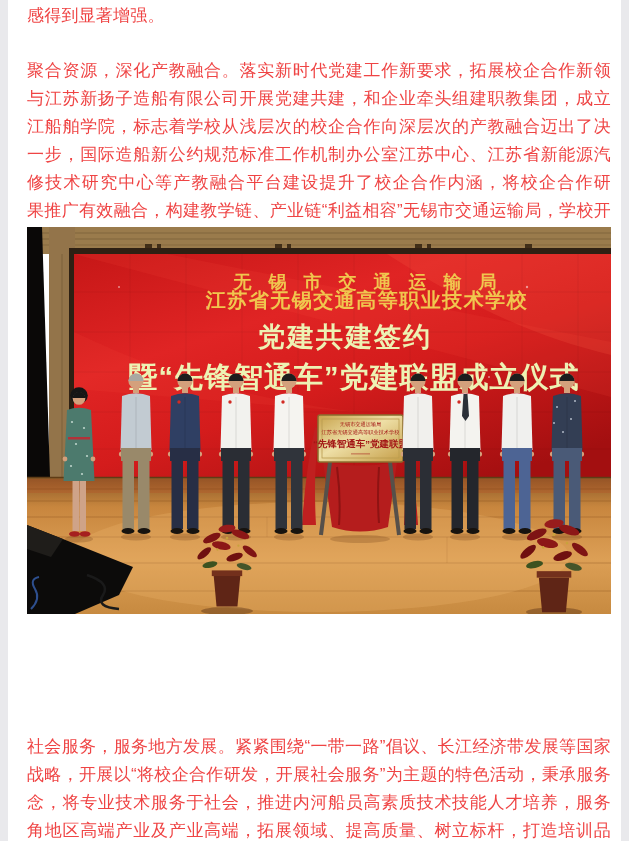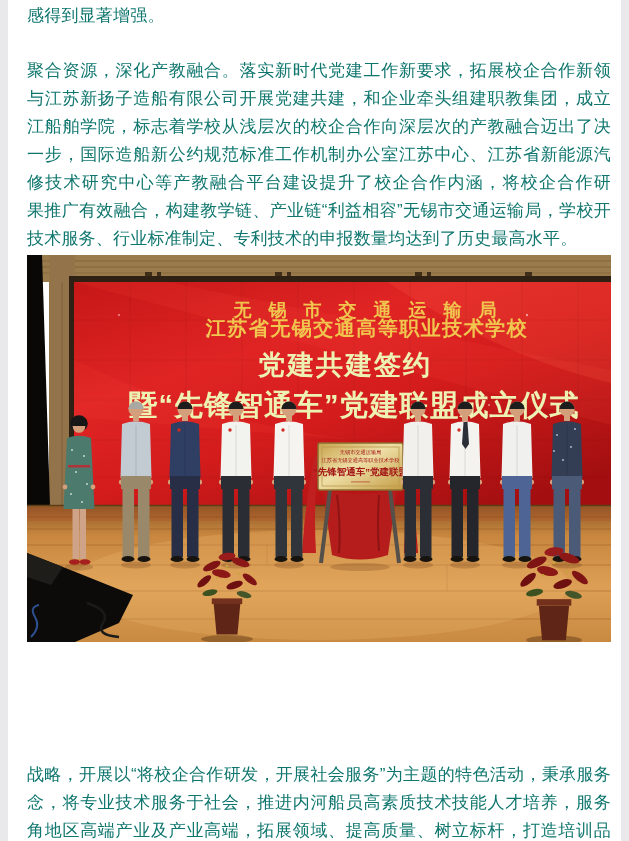--- a/index.html
+++ b/index.html
@@ -7,21 +7,21 @@
     width:629px;height:841px;overflow:hidden;
     background:#e9e9ec;
     font-family:"Liberation Sans","DejaVu Sans",sans-serif;
   }
   .page{
     margin:0 8px;width:613px;height:841px;background:#ffffff;
     box-sizing:border-box;padding:2px 10px 0 19px;
   }
   .para{margin:0;}
   .para .ln{
-    font-size:17px;line-height:28px;color:#0f766e;
+    font-size:17px;line-height:28px;color:#ef4444;
     white-space:nowrap;letter-spacing:0.2px;
   }
   .para .ln.j{ text-align:justify; text-align-last:justify; white-space:normal; height:28px; overflow:hidden;}
   .gap-after{margin-bottom:27px;}
   .gap-after-sm{margin-bottom:22px;}
   figure.photo{margin:2px 0 0 0;width:584px;height:484px;line-height:0;}
   svg text{font-family:"Liberation Sans","DejaVu Sans",sans-serif;}
   
   .shirt{fill:var(--shirt,#f3f2ef);} .pants{fill:var(--pants,#2c2f36);}
   .hairc{fill:var(--hair,#1d1d1d);} .skin{fill:#d4a07c;}
@@ -43,21 +43,20 @@
     <div class="ln">感得到显著增强。</div>
   </div>
 
   <div class="para">
     <div class="ln j">聚合资源，深化产教融合。落实新时代党建工作新要求，拓展校企合作新领域。</div>
     <div class="ln j">与江苏新扬子造船有限公司开展党建共建，和企业牵头组建职教集团，成立扬子</div>
     <div class="ln j">江船舶学院，标志着学校从浅层次的校企合作向深层次的产教融合迈出了决定性</div>
     <div class="ln j">一步，国际造船新公约规范标准工作机制办公室江苏中心、江苏省新能源汽车维</div>
     <div class="ln j">修技术研究中心等产教融合平台建设提升了校企合作内涵，将校企合作研发、成</div>
     <div class="ln j">果推广有效融合，构建教学链、产业链“利益相容”无锡市交通运输局，学校开展</div>
-    <div class="ln">技术服务、行业标准制定、专利技术的申报数量均达到了历史最高水平。</div>
   </div>
 
   <figure class="photo">
     <svg width="584" height="387" viewBox="0 0 584 387" xmlns="http://www.w3.org/2000/svg">
       <defs>
         <linearGradient id="screenG" x1="0" y1="0" x2="0.8" y2="1">
           <stop offset="0" stop-color="#c61717"></stop>
           <stop offset="0.35" stop-color="#e02424"></stop>
           <stop offset="0.6" stop-color="#d41c1c"></stop>
           <stop offset="1" stop-color="#a30f10"></stop>
@@ -296,18 +295,19 @@
       <g>
         <path d="M0,298 L36,312 L106,340 L92,368 L48,387 L0,387 Z" fill="#0c0b0a"></path>
         <path d="M0,298 L36,312 L24,330 L0,322 Z" fill="#1f1d1a"></path>
         <path d="M60,348 Q84,356 76,368 Q68,380 92,382" stroke="#1a1a1a" stroke-width="2.5" fill="none"></path>
         <path d="M4,382 Q14,372 8,362 Q2,352 12,350" stroke="#2e4f8e" stroke-width="2" fill="none"></path>
       </g>
     </svg>
   </figure>
 
   <div class="para gap-after-sm" style="margin-top:22px">
+    <div class="ln j">社会服务，服务地方发展。紧紧围绕“一带一路”倡议、长江经济带发展等国家</div>
     <div class="ln j">战略，开展以“将校企合作研发，开展社会服务”为主题的特色活动，秉承服务信</div>
     <div class="ln j">念，将专业技术服务于社会，推进内河船员高素质技术技能人才培养，服务长三</div>
     <div class="ln j">角地区高端产业及产业高端，拓展领域、提高质量、树立标杆，打造培训品牌。</div>
   </div>
 
 </div>
 
 </body></html>

